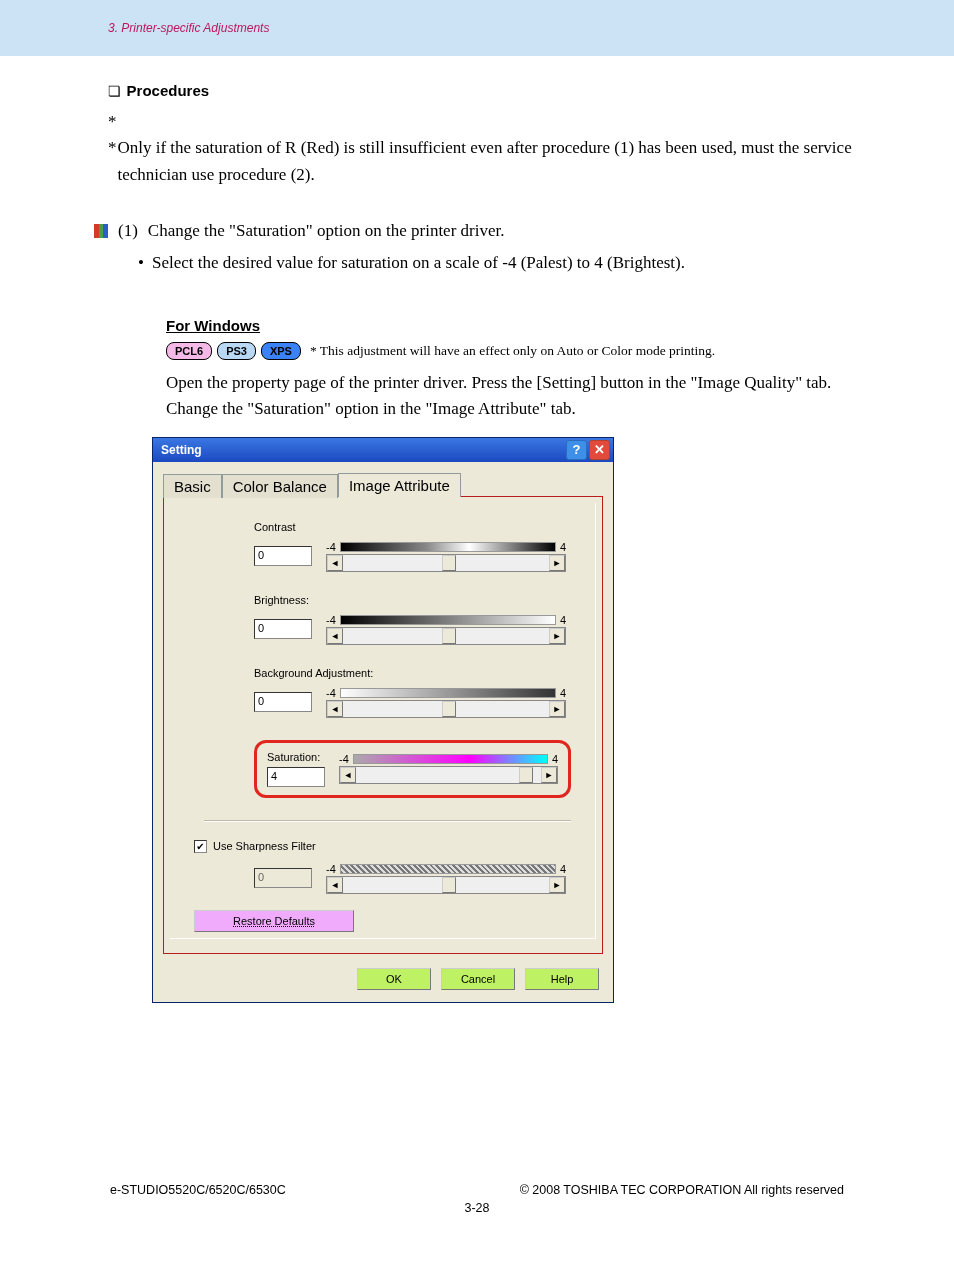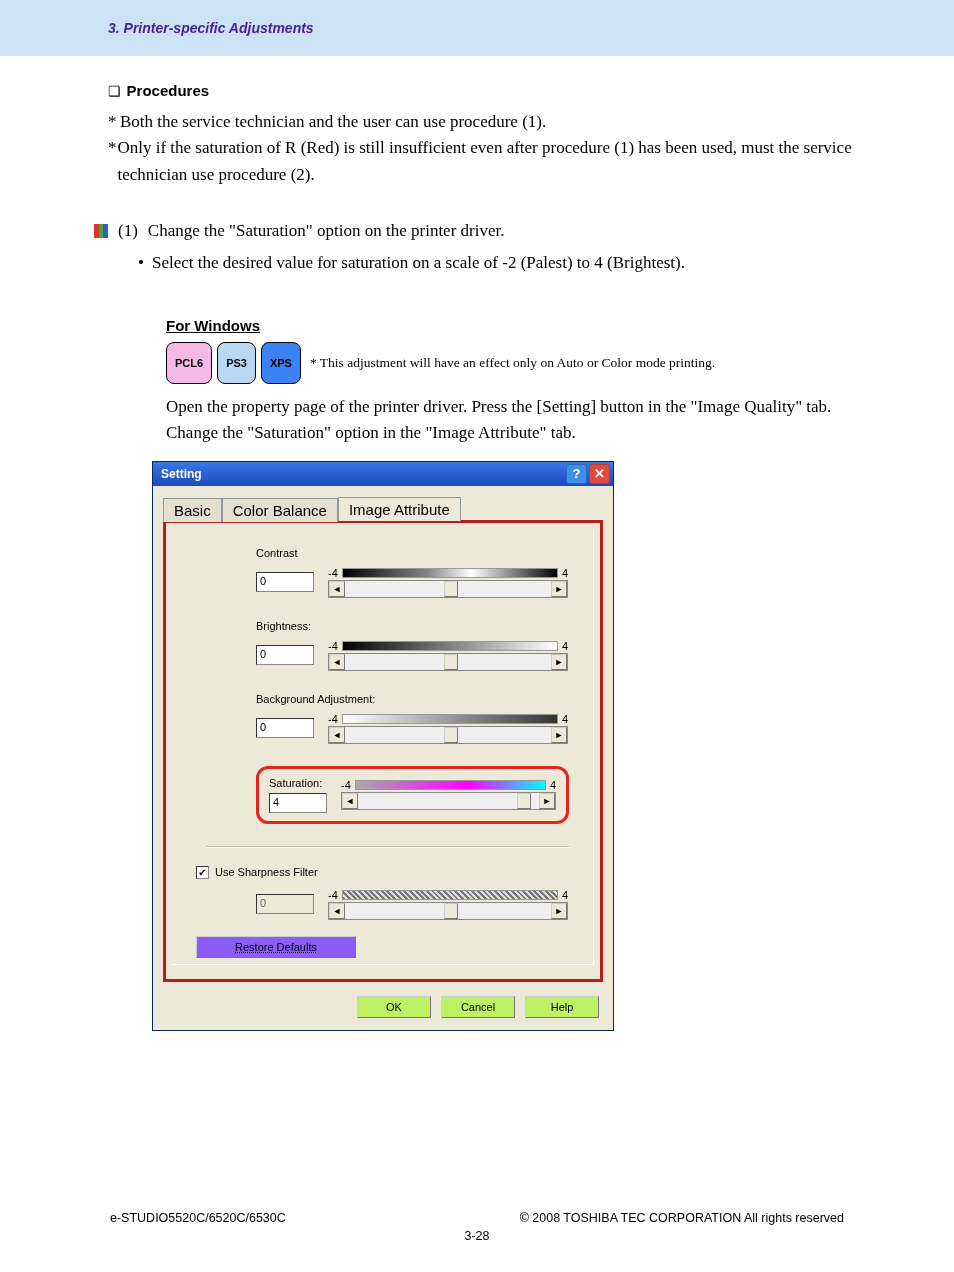--- a/index.html
+++ b/index.html
@@ -13,24 +13,24 @@
   }
   .topbar {
     background: #cce2f5;
     height: 56px;
     padding-left: 108px;
     display: flex;
     align-items: center;
   }
   .topbar-text {
     font-family: Arial, Helvetica, sans-serif;
-    font-size: 14px;
+    font-size: 12px;
     font-style: italic;
-    font-weight: bold;
-    color: #4c1d95;
+    font-weight: normal;
+    color: #be185d;
   }
   .content {
     padding: 26px 100px 0 108px;
   }
   .proc-line {
     display: flex;
     align-items: baseline;
     gap: 6px;
     margin-bottom: 10px;
   }
@@ -86,21 +86,21 @@
     align-items:center;
     gap:5px;
     margin-bottom:10px;
   }
   .pill {
     font-family: Arial, sans-serif;
     font-size: 11px;
     font-weight: bold;
     border:1px solid #000;
     border-radius: 8px;
-    padding: 14px 8px;
+    padding: 2px 8px;
     line-height: 1.1;
   }
   .pill.pcl{ background:#f4b9e6;}
   .pill.ps3{ background:#b9d8f4;}
   .pill.xps{ background:#3b82f6;}
   .pill-note{
     font-family:"Times New Roman",serif;
     font-size:13.5px;
     margin-left:4px;
   }
@@ -155,21 +155,21 @@
     border-bottom:none;
     padding:3px 10px;
     font-size:15px;
     position:relative;
     top:1px;
   }
   .tab.inactive{ background:#e3e0cf; top:2px;}
   .tab.active{ background:#ece9d8; z-index:2;}
   .panel-outer{
     margin:0 10px 10px 10px;
-    border:3px solid #b91c1c;
+    border:1px solid #b91c1c;
     background:#ece9d8;
     padding:6px 6px 14px 6px;
   }
   .panel{
     border-right:1px solid #fff;
     border-bottom:1px solid #fff;
     padding:18px 24px 6px 84px;
   }
   .ctrl-group{ margin-bottom:22px; }
   .ctrl-label{ font-size:11px; margin-bottom:8px;}
@@ -252,21 +252,21 @@
     margin-left:-60px;
     margin-bottom:10px;
   }
   .chk{
     width:13px;height:13px;border:1px inset #888;background:#fff;
     display:flex;align-items:center;justify-content:center;font-size:10px;
   }
   .restore{
     width:160px;height:22px;
     border:1px outset #ccc;
-    background:#8b5cf6;
+    background:#f0abfc;
     font-size:11px;
     display:flex;align-items:center;justify-content:center;
     margin-left:-60px;
     margin-top:16px;
     text-decoration:underline;
     text-decoration-style:dotted;
   }
   .dlg-buttons{
     display:flex;
     justify-content:flex-end;
@@ -304,39 +304,38 @@
 
 <div class="content">
 
   <div class="proc-line">
     <span class="bullet-sq">❏</span>
     <span class="proc-title">Procedures</span>
   </div>
 
   <div class="body-text ast-row">
     <span class="ast">*</span>
-    <span>Both the service technician and the user can use procedure (1).</span>
   </div>
   <div class="body-text ast-row">
     <span class="ast">*</span>
     <span>Only if the saturation of R (Red) is still insufficient even after procedure (1) has been used, must the service technician use procedure (2).</span>
   </div>
 
   <div class="step-row">
     <span class="rgb-icon">
         <span class="r"></span>
         <span class="g"></span>
         <span class="b"></span>
       </span>
     <span class="body-text">(1)</span>
     <span class="body-text">Change the "Saturation" option on the printer driver.</span>
   </div>
   <div class="body-text bullet-row">
     <span class="dot">•</span>
-    <span>Select the desired value for saturation on a scale of -2 (Palest) to 4 (Brightest).</span>
+    <span>Select the desired value for saturation on a scale of -4 (Palest) to 4 (Brightest).</span>
   </div>
 
   <div class="for-windows">For Windows</div>
 
   <div class="pills-row">
     <span class="pill pcl">PCL6</span>
     <span class="pill ps3">PS3</span>
     <span class="pill xps">XPS</span>
     <span class="pill-note">* This adjustment will have an effect only on Auto or Color mode printing.</span>
   </div>

